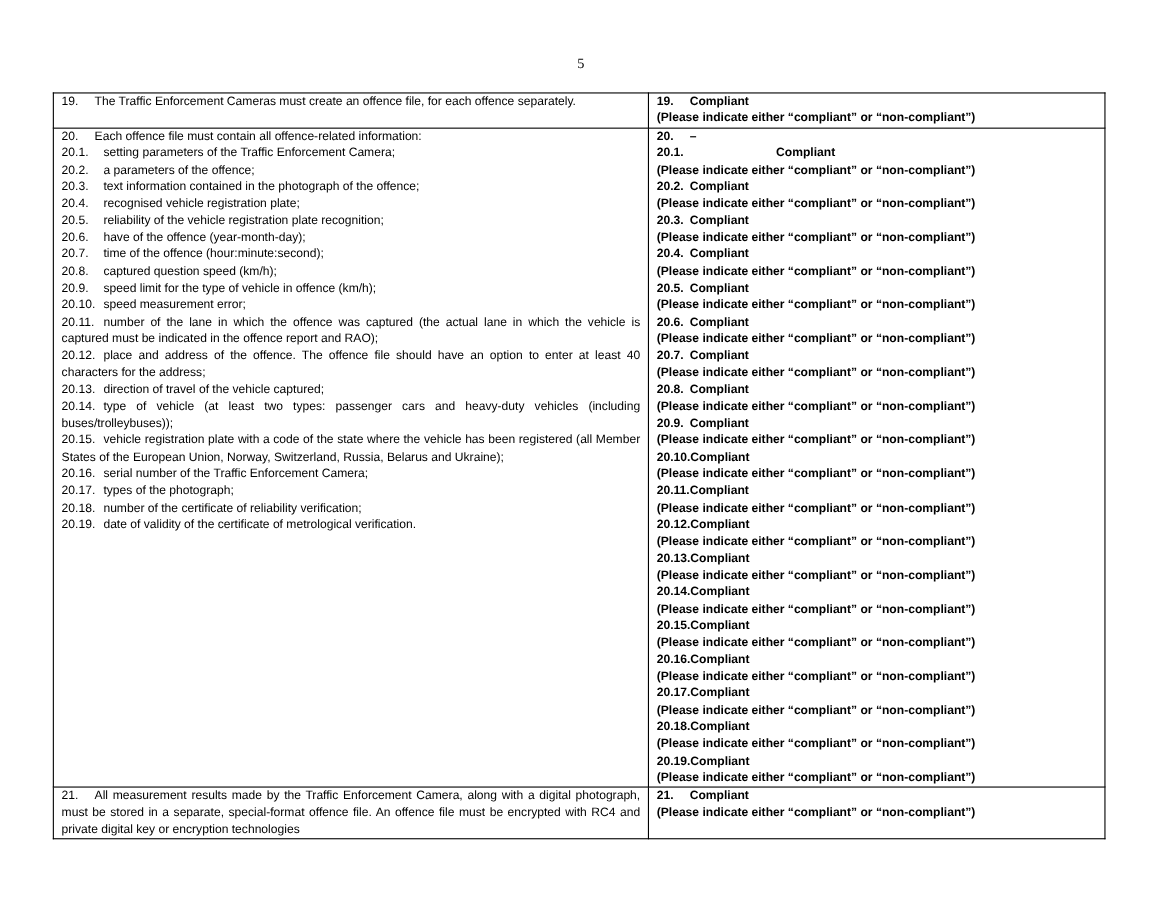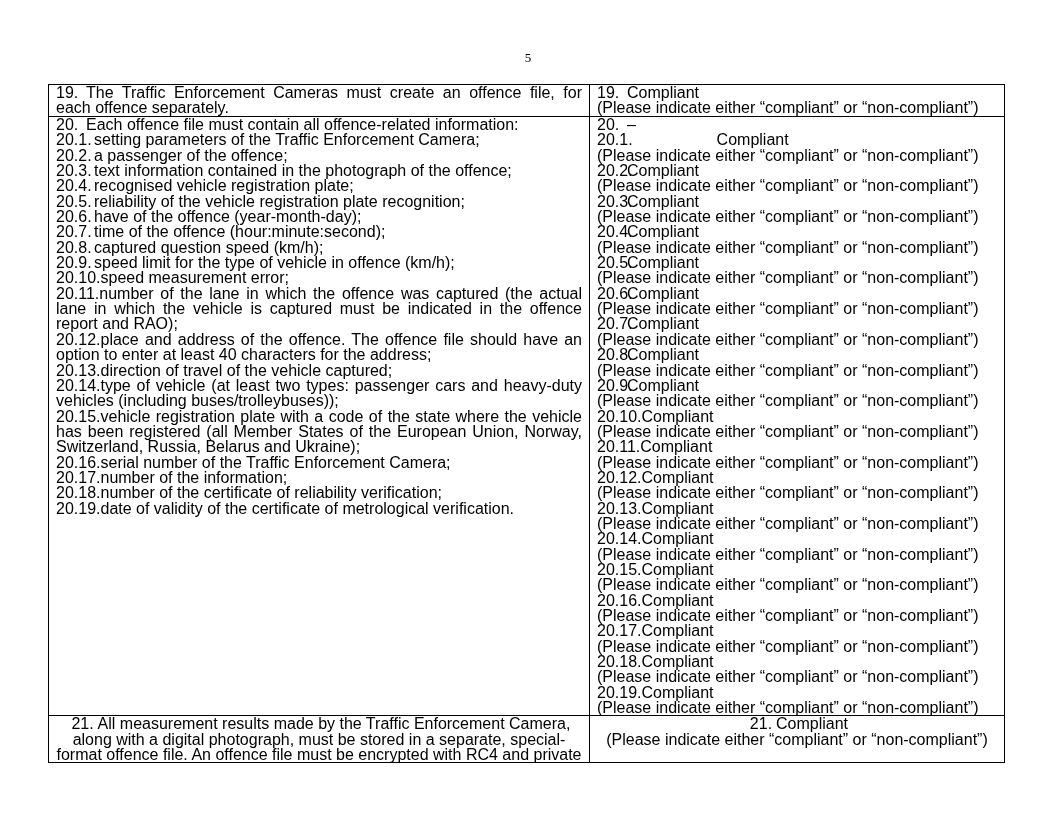--- a/index.html
+++ b/index.html
@@ -1,31 +1,31 @@
 <!DOCTYPE html>
 <html><head>
 <meta charset="utf-8">
 <style>
   html, body { margin: 0; padding: 0; background: #ffffff; }
   body { width: 1056px; height: 816px; position: relative; overflow: hidden;
          font-family: "Liberation Sans", sans-serif; color: #000; }
   .page-number { position: absolute; top: 50px; left: 0; width: 1056px; text-align: center;
                  font-family: "Liberation Serif", serif; font-size: 13px; }
   table.req { position: absolute; top: 84px; left: 48px; width: 956px;
-              border-collapse: collapse; table-layout: fixed; font-size: 16px; line-height: 15.35px; }
+              border-collapse: collapse; table-layout: fixed; font-size: 11px; line-height: 15.35px; }
   table.req td { border: 1px solid #000; vertical-align: top; padding: 0 7px 0 7px; }
   td.left { width: 526px; text-align: justify; }
-  td.right { width: 400px; }
+  td.right { width: 400px; font-weight: bold; }
   .line { display: block; }
   .subnum { display: inline-block; min-width: 38px; }
   .head-num { display: inline-block; width: 30px; }
   .wide-gap { display: inline-block; width: 84px; }
   tr.r19 td { height: 31px; }
   tr.r20 td { height: 598px; }
-  tr.r21 td { height: 45px; overflow: hidden; text-align: center; }
+  tr.r21 td { height: 45px; overflow: hidden; }
   .clip { height: 46px; overflow: hidden; }
 </style>
 </head>
 <body>
 
 <div class="page-number">5</div>
 
 <table class="req">
   <tbody>
 
@@ -36,36 +36,36 @@
       <td class="right">
         <span class="line"><span class="head-num">19.</span><span>Compliant</span></span>
         <span class="line">(Please indicate either “compliant” or “non-compliant”)</span>
       </td>
     </tr>
 
     <tr class="r20">
       <td class="left">
         <span class="line"><span class="head-num">20.</span><span>Each offence file must contain all offence-related information:</span></span>
         <span class="line"><span class="subnum">20.1.</span><span>setting parameters of the Traffic Enforcement Camera;</span></span>
-        <span class="line"><span class="subnum">20.2.</span><span>a passenger of the offence;</span></span>
+        <span class="line"><span class="subnum">20.2.</span><span>a parameters of the offence;</span></span>
         <span class="line"><span class="subnum">20.3.</span><span>text information contained in the photograph of the offence;</span></span>
         <span class="line"><span class="subnum">20.4.</span><span>recognised vehicle registration plate;</span></span>
         <span class="line"><span class="subnum">20.5.</span><span>reliability of the vehicle registration plate recognition;</span></span>
         <span class="line"><span class="subnum">20.6.</span><span>have of the offence (year-month-day);</span></span>
         <span class="line"><span class="subnum">20.7.</span><span>time of the offence (hour:minute:second);</span></span>
         <span class="line"><span class="subnum">20.8.</span><span>captured question speed (km/h);</span></span>
         <span class="line"><span class="subnum">20.9.</span><span>speed limit for the type of vehicle in offence (km/h);</span></span>
         <span class="line"><span class="subnum">20.10.</span><span>speed measurement error;</span></span>
         <span class="line"><span class="subnum">20.11.</span><span>number of the lane in which the offence was captured (the actual lane in which the vehicle is captured must be indicated in the offence report and RAO);</span></span>
         <span class="line"><span class="subnum">20.12.</span><span>place and address of the offence. The offence file should have an option to enter at least 40 characters for the address;</span></span>
         <span class="line"><span class="subnum">20.13.</span><span>direction of travel of the vehicle captured;</span></span>
         <span class="line"><span class="subnum">20.14.</span><span>type of vehicle (at least two types: passenger cars and heavy-duty vehicles (including buses/trolleybuses));</span></span>
         <span class="line"><span class="subnum">20.15.</span><span>vehicle registration plate with a code of the state where the vehicle has been registered (all Member States of the European Union, Norway, Switzerland, Russia, Belarus and Ukraine);</span></span>
         <span class="line"><span class="subnum">20.16.</span><span>serial number of the Traffic Enforcement Camera;</span></span>
-        <span class="line"><span class="subnum">20.17.</span><span>number of the information;</span></span>
+        <span class="line"><span class="subnum">20.17.</span><span>types of the photograph;</span></span>
         <span class="line"><span class="subnum">20.18.</span><span>number of the certificate of reliability verification;</span></span>
         <span class="line"><span class="subnum">20.19.</span><span>date of validity of the certificate of metrological verification.</span></span>
       </td>
       <td class="right">
         <span class="line"><span class="head-num">20.</span><span>–</span></span>
 
         <span class="line"><span>20.1.</span><span class="wide-gap"></span><span>Compliant</span></span>
         <span class="line">(Please indicate either “compliant” or “non-compliant”)</span>
 
         <span class="line"><span class="head-num">20.2.</span><span>Compliant</span></span>

